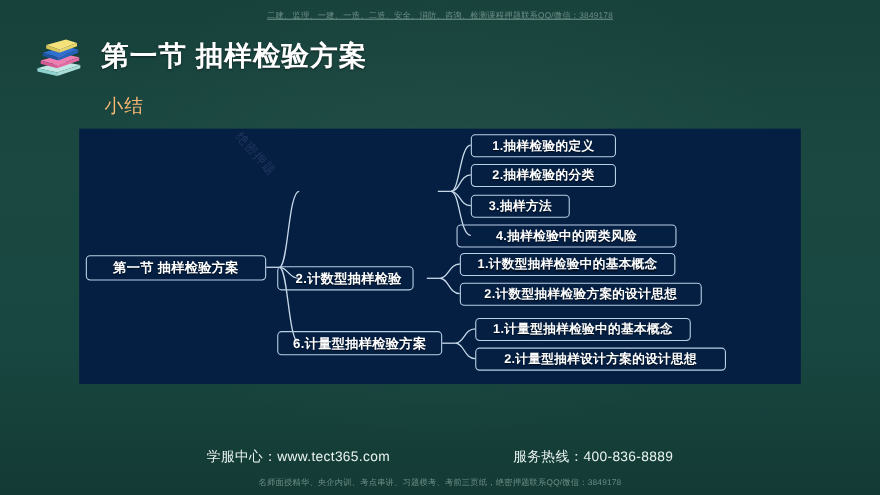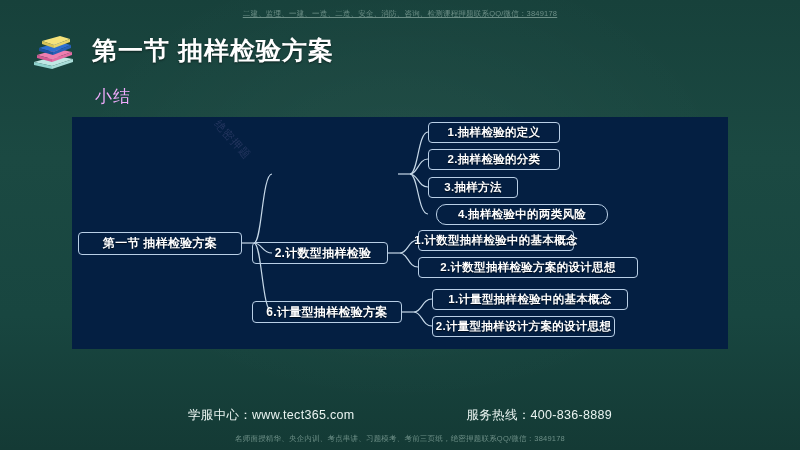--- a/index.html
+++ b/index.html
@@ -42,21 +42,21 @@
     font-size:25px;
     font-weight:bold;
     letter-spacing:1px;
     white-space:nowrap;
     text-shadow:0 1px 2px rgba(0,0,0,.5);
   }
 
   
   .subtitle{
     position:absolute;left:95px;top:85px;
-    color:#f0abfc;
+    color:#fdba74;
     font-size:17px;
     font-weight:normal;
     letter-spacing:1px;
   }
 
   
   .diagram{
     position:absolute;left:72px;top:117px;
     width:656px;height:232px;
     background:#041f42;
@@ -169,33 +169,33 @@
       <path d="M328 136 C 336 136, 336 150, 346 150"></path>
 
       <path d="M330 195 L342 195"></path>
       <path d="M342 195 C 350 195, 350 182, 360 182"></path>
       <path d="M342 195 C 350 195, 350 209, 360 209"></path>
     </g>
   </svg>
 
   <div class="node root" style="left:6px;top:115px;width:164px;">第一节 抽样检验方案</div>
 
-  <div class="node mid" style="left:180px;top:125px;width:136px;padding-left:13px;">2.计数型抽样检验</div>
+  <div class="node mid" style="left:180px;top:125px;width:124px;padding-left:13px;">2.计数型抽样检验</div>
   <div class="node mid" style="left:180px;top:184px;width:150px;">6.计量型抽样检验方案</div>
 
   <div class="node leaf" style="left:356px;top:5px;width:132px;">1.抽样检验的定义</div>
   <div class="node leaf" style="left:356px;top:32px;width:132px;">2.抽样检验的分类</div>
   <div class="node leaf" style="left:356px;top:60px;width:90px;">3.抽样方法</div>
-  <div class="node leaf" style="left:364px;top:87px;width:172px;border-radius:10px;">4.抽样检验中的两类风险</div>
-
-  <div class="node leaf" style="left:346px;top:113px;width:156px;">1.计数型抽样检验中的基本概念</div>
+  <div class="node leaf" style="left:343px;top:87px;width:200px;">4.抽样检验中的两类风险</div>
+
+  <div class="node leaf" style="left:346px;top:113px;width:196px;">1.计数型抽样检验中的基本概念</div>
   <div class="node leaf" style="left:346px;top:140px;width:220px;">2.计数型抽样检验方案的设计思想</div>
 
   <div class="node leaf" style="left:360px;top:172px;width:196px;">1.计量型抽样检验中的基本概念</div>
-  <div class="node leaf" style="left:360px;top:199px;width:183px;">2.计量型抽样设计方案的设计思想</div>
+  <div class="node leaf" style="left:360px;top:199px;width:228px;">2.计量型抽样设计方案的设计思想</div>
 </div>
 
 <div class="footer">
   <span>学服中心：www.tect365.com</span>
   <span>服务热线：400-836-8889</span>
 </div>
 
 <div class="bottom-watermark">名师面授精华、央企内训、考点串讲、习题模考、考前三页纸，绝密押题联系QQ/微信：3849178</div>
 
 </body></html>

